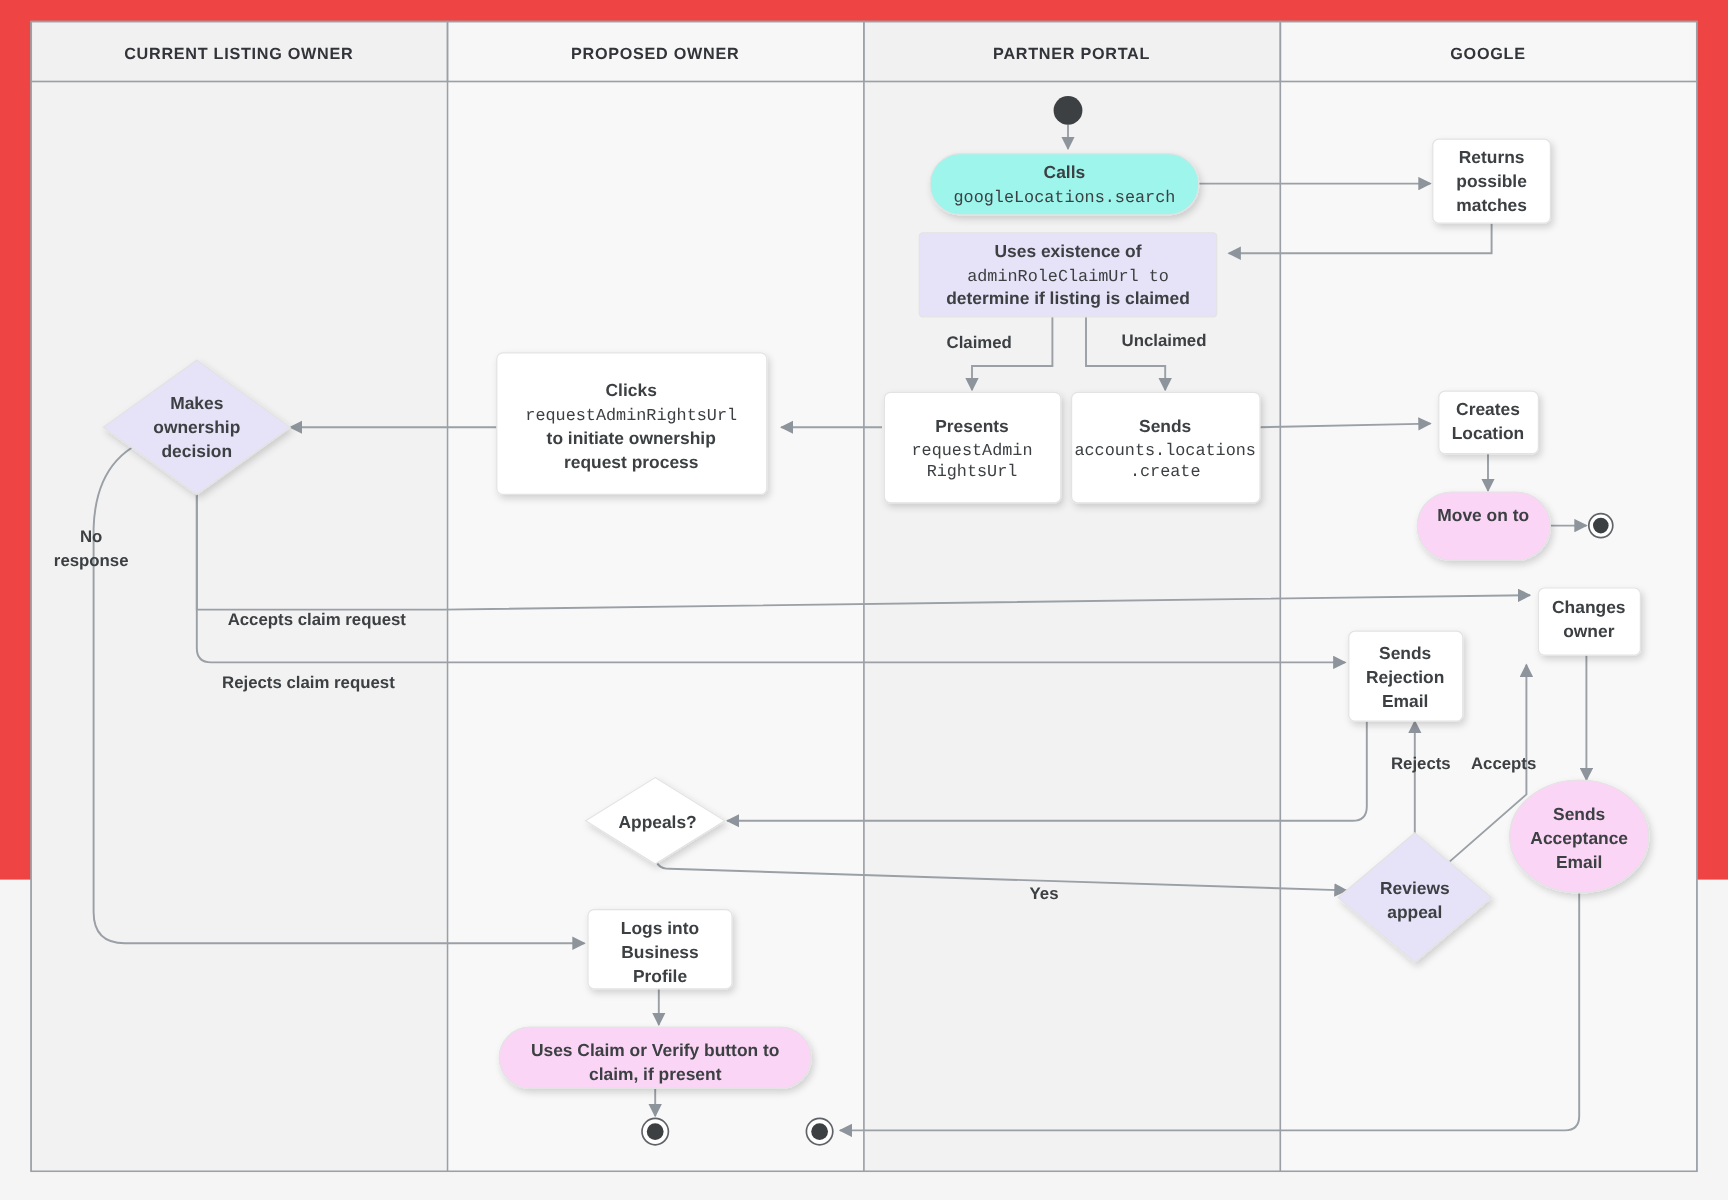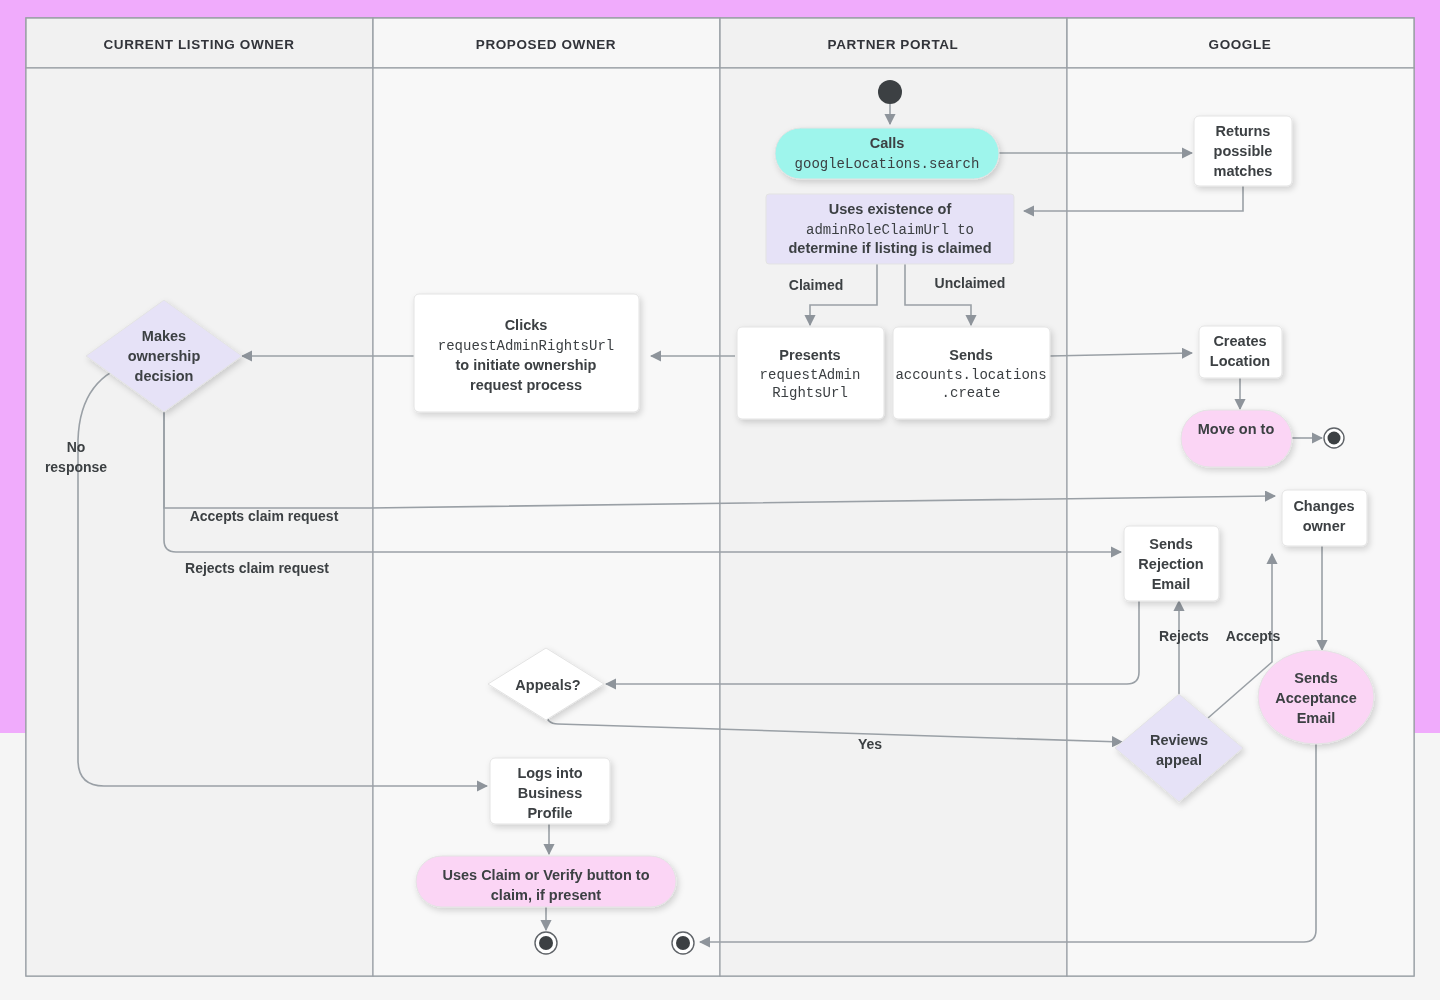--- a/index.html
+++ b/index.html
@@ -1,18 +1,18 @@
 <!DOCTYPE html>
 <html><head>
 <meta charset="utf-8">
 <style>
   html,body{margin:0;padding:0;background:#f5f5f5;}
   body{width:1440px;height:1000px;overflow:hidden;
        font-family:"Liberation Sans",sans-serif;}
-  #stage{position:relative;width:1440px;height:733px;background:#f0abfc;}
+  #stage{position:relative;width:1440px;height:733px;background:#ef4444;}
   svg{display:block;}
   .lane-head-txt{font-size:13.5px;font-weight:bold;fill:#32343a;letter-spacing:.6px;}
   .node-txt{font-size:14.5px;font-weight:bold;fill:#3c4043;}
   .mono{font-family:"Liberation Mono",monospace;font-weight:normal;font-size:14px;}
   .edge-lbl{font-size:14px;font-weight:bold;fill:#3c4043;}
   .edge{fill:none;stroke:#9aa0a6;stroke-width:1.6px;}
   .nodebox{stroke:#e3e3e3;stroke-width:1px;}
 </style>
 </head>
 <body>

